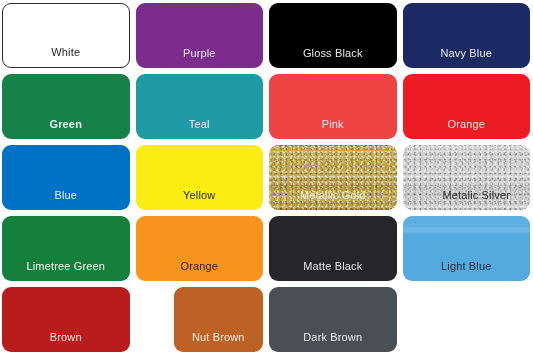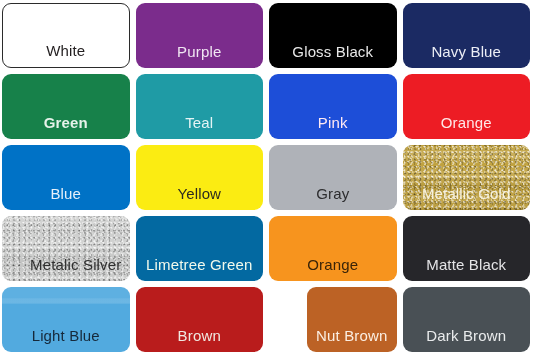--- a/index.html
+++ b/index.html
@@ -38,21 +38,21 @@
     justify-content: center;
     box-sizing: border-box;
   }
 
   
   .swatch-label {
     position: relative;
     z-index: 3;
     width: 100%;
     text-align: center;
-    font-size: 15px;
+    font-size: 11px;
     line-height: 1;
     letter-spacing: 0.15px;
     padding-bottom: 9px;
     white-space: nowrap;
     user-select: none;
   }
 
   
   .swatch.has-border {
     border: 1px solid #2b2b2b;
@@ -131,46 +131,43 @@
     </div>
     <div class="swatch" style="background: rgb(27, 42, 99);">
       <span class="swatch-label" style="color: rgb(236, 238, 246);">Navy Blue</span>
     </div>
     <div class="swatch" style="background: rgb(23, 129, 74);">
       <span class="swatch-label" style="color: rgb(230, 242, 234); font-weight: bold;">Green</span>
     </div>
     <div class="swatch" style="background: rgb(31, 155, 165);">
       <span class="swatch-label" style="color: rgb(228, 244, 245);">Teal</span>
     </div>
-    <div class="swatch" style="background: #1d4ed8;">
+    <div class="swatch" style="background: #ef4444;">
       <span class="swatch-label" style="color: rgb(255, 233, 243);">Pink</span>
     </div>
     <div class="swatch" style="background: rgb(237, 28, 36);">
       <span class="swatch-label" style="color: rgb(255, 232, 232);">Orange</span>
     </div>
     <div class="swatch" style="background: rgb(0, 114, 198);">
       <span class="swatch-label" style="color: rgb(230, 240, 250);">Blue</span>
     </div>
     <div class="swatch" style="background: rgb(251, 236, 18);">
       <span class="swatch-label" style="color: rgb(43, 43, 32);">Yellow</span>
     </div>
-    <div class="swatch" style="background: rgb(175, 178, 184);">
-      <span class="swatch-label" style="color: rgb(45, 45, 47);">Gray</span>
-    </div>
     <div class="swatch" style="background: rgb(191, 160, 60);">
       <span class="tex metal"></span>
       <span class="tex sheen-gold"></span>
       <span class="swatch-label" style="color: rgb(246, 241, 222);">Metallic Gold</span>
     </div>
     <div class="swatch" style="background: rgb(201, 202, 201);">
       <span class="tex metal"></span>
       <span class="tex sheen-silver"></span>
       <span class="swatch-label" style="color: rgb(47, 47, 47); padding-left: 20px;">Metalic Silver</span>
     </div>
-    <div class="swatch" style="background: #0369a1;">
+    <div class="swatch" style="background: #15803d;">
       <span class="swatch-label" style="color: rgb(242, 250, 236);">Limetree Green</span>
     </div>
     <div class="swatch" style="background: rgb(247, 148, 30);">
       <span class="swatch-label" style="color: rgb(58, 36, 8);">Orange</span>
     </div>
     <div class="swatch" style="background: rgb(38, 38, 42);">
       <span class="swatch-label" style="color: rgb(228, 228, 230);">Matte Black</span>
     </div>
     <div class="swatch" style="background: rgb(82, 170, 223);">
       <span class="tex band-top"></span>

